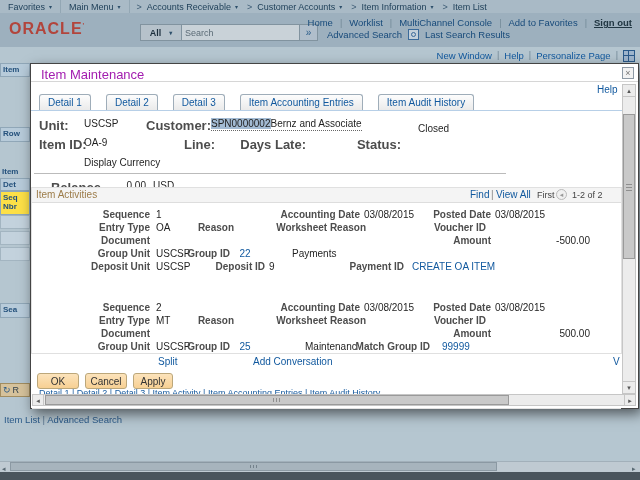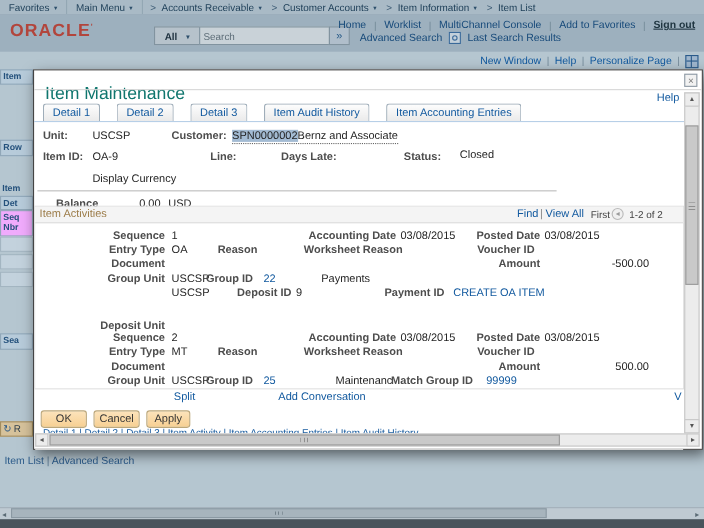--- a/index.html
+++ b/index.html
@@ -57,37 +57,37 @@
   #page-hsb-track{left:0px;top:461px;width:640px;height:11px;background:#bfcad2;border-top:1px solid #a2b0ba;}
   #page-hsb-thumb{left:10px;top:462px;width:487px;height:9px;background:#a7b4bd;border:1px solid #8b99a3;box-sizing:border-box;}
   .grip3::after{content:"";position:absolute;left:50%;top:2px;bottom:2px;width:7px;margin-left:-4px;
     background:repeating-linear-gradient(90deg,#74828c 0px,#74828c 1px,transparent 1px,transparent 3px);}
   .sb-arrow{font-size:7px;color:#5a6a74;line-height:9px;}
   #darkstrip{left:0;top:472px;width:640px;height:8px;background:#49545c;}
 
   
   #modal{left:30px;top:63px;width:607px;height:344px;background:#ffffff;border:1px solid #444;
     box-shadow:3px 5px 12px rgba(0,0,0,0.55);box-sizing:content-box;z-index:10;}
-  #modal-title{left:10px;top:13px;font-size:16px;color:#0f766e;}
+  #modal-title{left:10px;top:3px;font-size:13px;color:#a21caf;}
   #modal-titlebar-line{left:0;top:17px;width:607px;height:1px;background:#d6d6d6;}
   #modal-close{left:591px;top:3px;width:12px;height:12px;border:1px solid #8e9aa5;background:#f2f2f2;
     color:#777;font-size:9px;line-height:10px;text-align:center;box-sizing:border-box;}
   #modal-close::after{content:"\00D7";}
   .link{color:#10589e;cursor:pointer;}
   #modal-help{left:566px;top:20px;font-size:10px;}
 
   
   #tabs{left:8px;top:30px;display:flex;gap:15px;}
   .tab{height:16px;line-height:16px;padding:0 8px;font-size:10px;border:1px solid #9fadb9;
     border-bottom:none;border-radius:3px 3px 0 0;background:linear-gradient(#fdfdfd,#e9e9e9);color:#10589e;}
   .tab.active{background:#c8daec;color:#333;font-weight:bold;}
   #tab-underline{left:0;top:46px;width:591px;height:1px;background:#b7cfe7;}
 
   
-  .flbl{position:absolute;font-size:10px;font-weight:bold;color:#4d4d4d;white-space:nowrap;}
+  .flbl{position:absolute;font-size:13px;font-weight:bold;color:#4d4d4d;white-space:nowrap;}
   .fval{position:absolute;font-size:10px;color:#1f1f1f;white-space:nowrap;}
   .ralign{text-align:right;}
   #cust-val{left:180px;top:54px;border-bottom:1px dotted #666;padding-bottom:1px;}
   #cust-id{background:#a3bbd3;}
   #fields-hr{left:3px;top:109px;width:472px;height:1px;background:#bbbbbb;}
 
   
   #actbox{left:0px;top:123px;width:591px;height:167px;border:1px solid #e0e0e0;box-sizing:border-box;}
   #actbar{left:0;top:0;width:589px;height:14px;background:#f4f4f4;border-bottom:1px solid #ddd;}
   #act-title{left:4px;top:1px;font-size:10px;color:#9c7c49;}
@@ -203,21 +203,21 @@
     <span class="pipe"></span>
     <span class="link">Personalize Page</span>
     <span class="pipe"></span>
     <span id="grid-icon"></span>
   </div>
 
   <div class="abs frag" style="left:0;top:63px;width:30px;height:14px;">Item</div>
   <div class="abs frag" style="left:0;top:127px;width:30px;height:15px;">Row</div>
   <div class="abs" style="left:2px;top:167px;font-size:8px;font-weight:bold;color:#24517c;">Item</div>
   <div class="abs frag" style="left:0;top:178px;width:30px;height:13px;">Det</div>
-  <div class="abs frag" style="left:0;top:191px;width:30px;height:24px;background:#f0abfc;">Seq Nbr</div>
+  <div class="abs frag" style="left:0;top:191px;width:30px;height:24px;background:#fde047;">Seq Nbr</div>
   <div class="abs fragrow" style="left:0;top:215px;width:30px;height:14px;"></div>
   <div class="abs fragrow" style="left:0;top:231px;width:30px;height:14px;"></div>
   <div class="abs fragrow" style="left:0;top:247px;width:30px;height:14px;"></div>
   <div class="abs frag" style="left:0;top:303px;width:30px;height:15px;">Sea</div>
   <div id="bg-refresh" class="abs">
     <span class="refresh-glyph"></span>
     <span>R</span>
   </div>
   <div id="bg-footer-links" class="abs nw">
     <span>Item List</span>
@@ -235,36 +235,36 @@
   <div id="modal" class="abs">
     <div id="modal-title" class="abs">Item Maintenance</div>
     <div id="modal-close" class="abs"></div>
     <div id="modal-titlebar-line" class="abs"></div>
     <div id="modal-help" class="abs link">Help</div>
 
     <div id="tabs" class="abs">
       <div class="tab">Detail 1</div>
       <div class="tab">Detail 2</div>
       <div class="tab">Detail 3</div>
+      <div class="tab">Item Accounting Entries</div>
       <div class="tab">Item Audit History</div>
-      <div class="tab">Item Accounting Entries</div>
     </div>
     <div id="tab-underline" class="abs"></div>
 
     <span class="flbl" style="left:8px;top:54px;">Unit:</span>
     <span class="fval" style="left:53px;top:54px;">USCSP</span>
     <span class="flbl ralign" style="left:115px;top:54px;width:60px;">Customer:</span>
     <span id="cust-val" class="fval"><span id="cust-id">SPN0000002</span><span>Bernz and Associate</span></span>
 
     <span class="flbl" style="left:8px;top:73px;">Item ID:</span>
     <span class="fval" style="left:53px;top:73px;">OA-9</span>
     <span class="flbl ralign" style="left:130px;top:73px;width:54px;">Line:</span>
     <span class="flbl ralign" style="left:200px;top:73px;width:75px;">Days Late:</span>
     <span class="flbl ralign" style="left:310px;top:73px;width:60px;">Status:</span>
-    <span class="fval" style="left:387px;top:72px;">Closed</span>
+    <span class="fval" style="left:387px;top:59px;">Closed</span>
 
     <span class="fval link" style="left:53px;top:93px;">Display Currency</span>
     <div id="fields-hr" class="abs"></div>
 
     <span class="flbl" style="left:20px;top:116px;">Balance</span>
     <span class="fval ralign" style="left:60px;top:116px;width:55px;">0.00</span>
     <span class="fval" style="left:122px;top:116px;">USD</span>
 
     <div id="actbox" class="abs">
       <div id="actbar" class="abs">
@@ -294,21 +294,21 @@
         <span class="act al sl1" style="top:47px;">Document</span>
         <span class="act al sl4" style="top:47px;">Amount</span>
         <span class="act av amtv" style="top:47px;">-500.00</span>
 
         <span class="act al sl1" style="top:60px;">Group Unit</span>
         <span class="act av sv1" style="top:60px;">USCSP</span>
         <span class="act al sl2g" style="top:60px;">Group ID</span>
         <span class="act link gidv" style="top:60px;">22</span>
         <span class="act av" style="left:260px;top:60px;">Payments</span>
 
-        <span class="act al sl1" style="top:73px;margin-top:30px;">Deposit Unit</span>
+        <span class="act al sl1" style="top:73px;">Deposit Unit</span>
         <span class="act av sv1" style="top:73px;">USCSP</span>
         <span class="act al sl2d" style="top:73px;">Deposit ID</span>
         <span class="act av didv" style="top:73px;">9</span>
         <span class="act al plbl" style="top:73px;">Payment ID</span>
         <span class="act link plink" style="top:73px;">CREATE OA ITEM</span>
       </div>
 
       <div id="seq-sep" class="abs"></div>
 
       <div>

